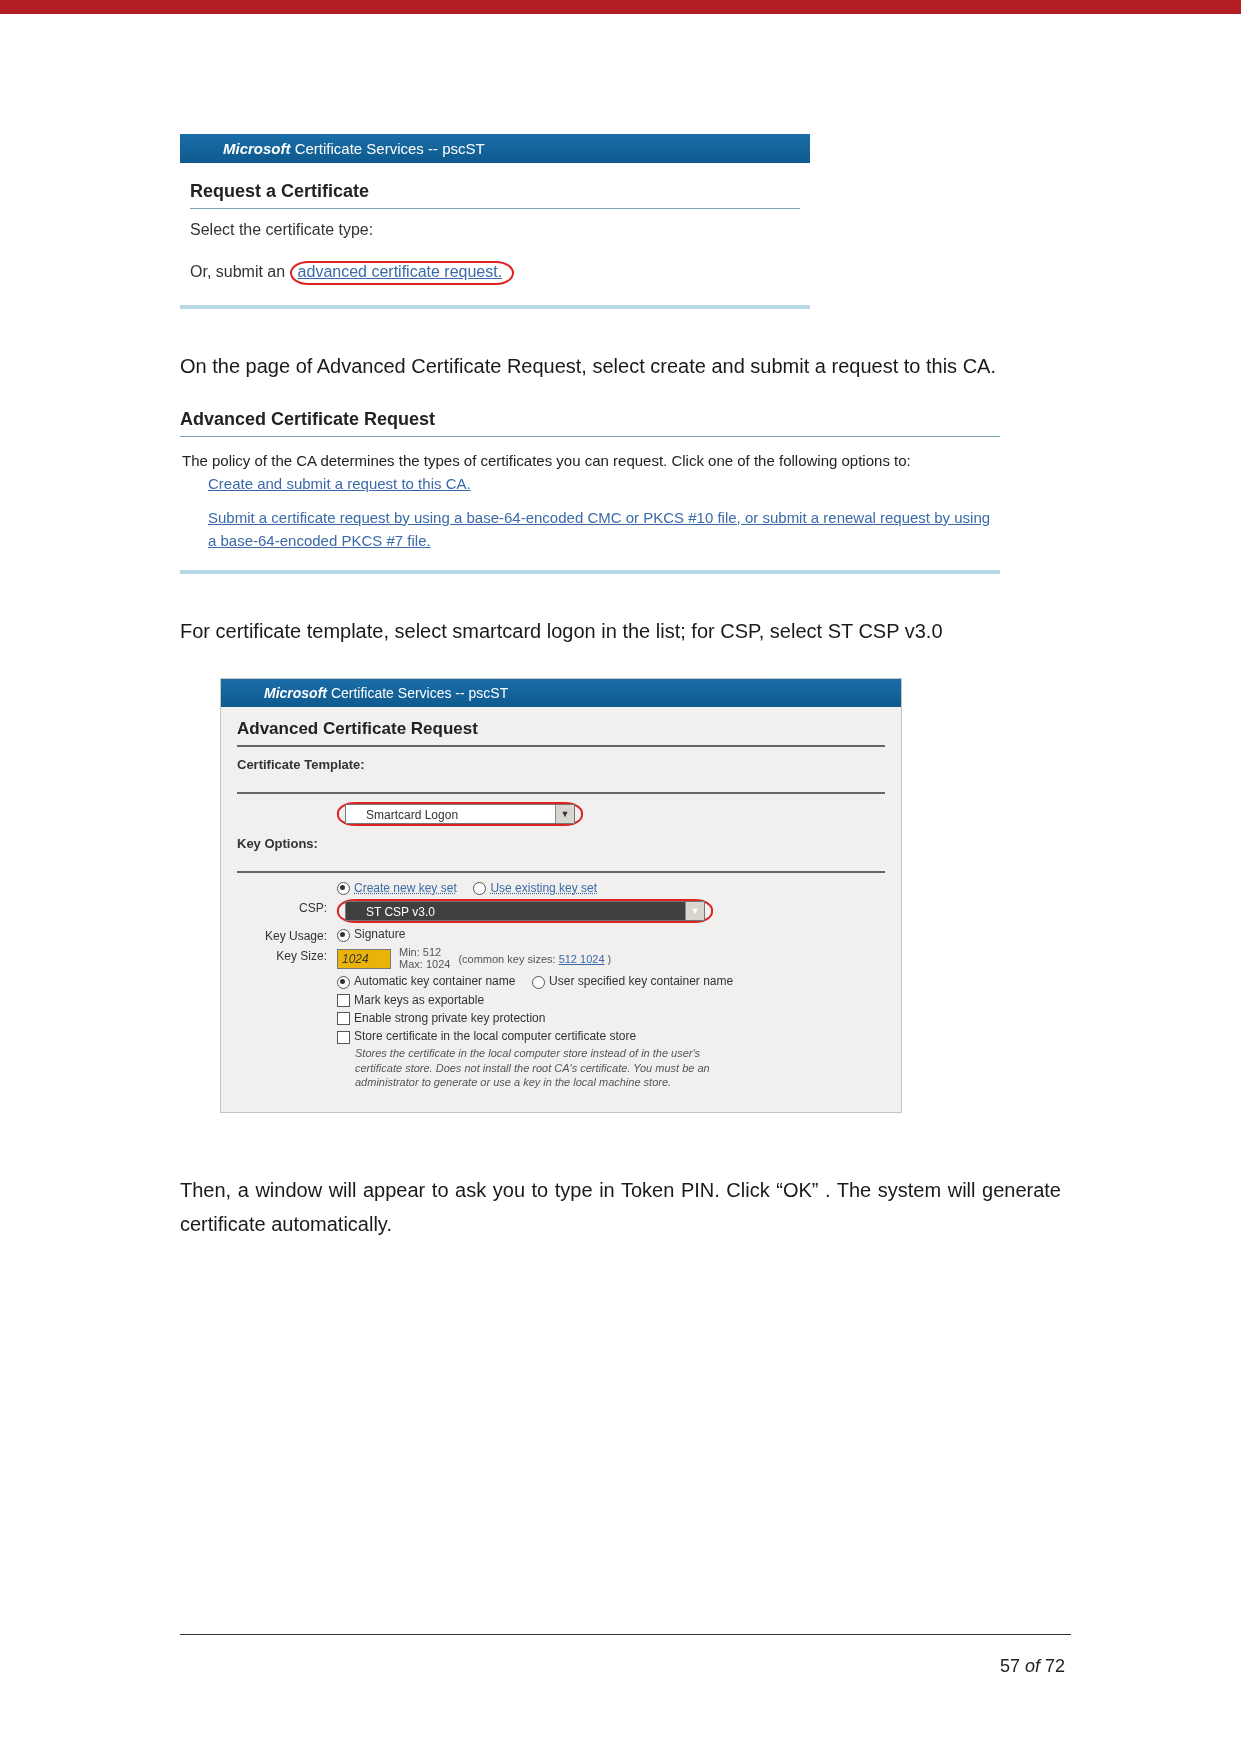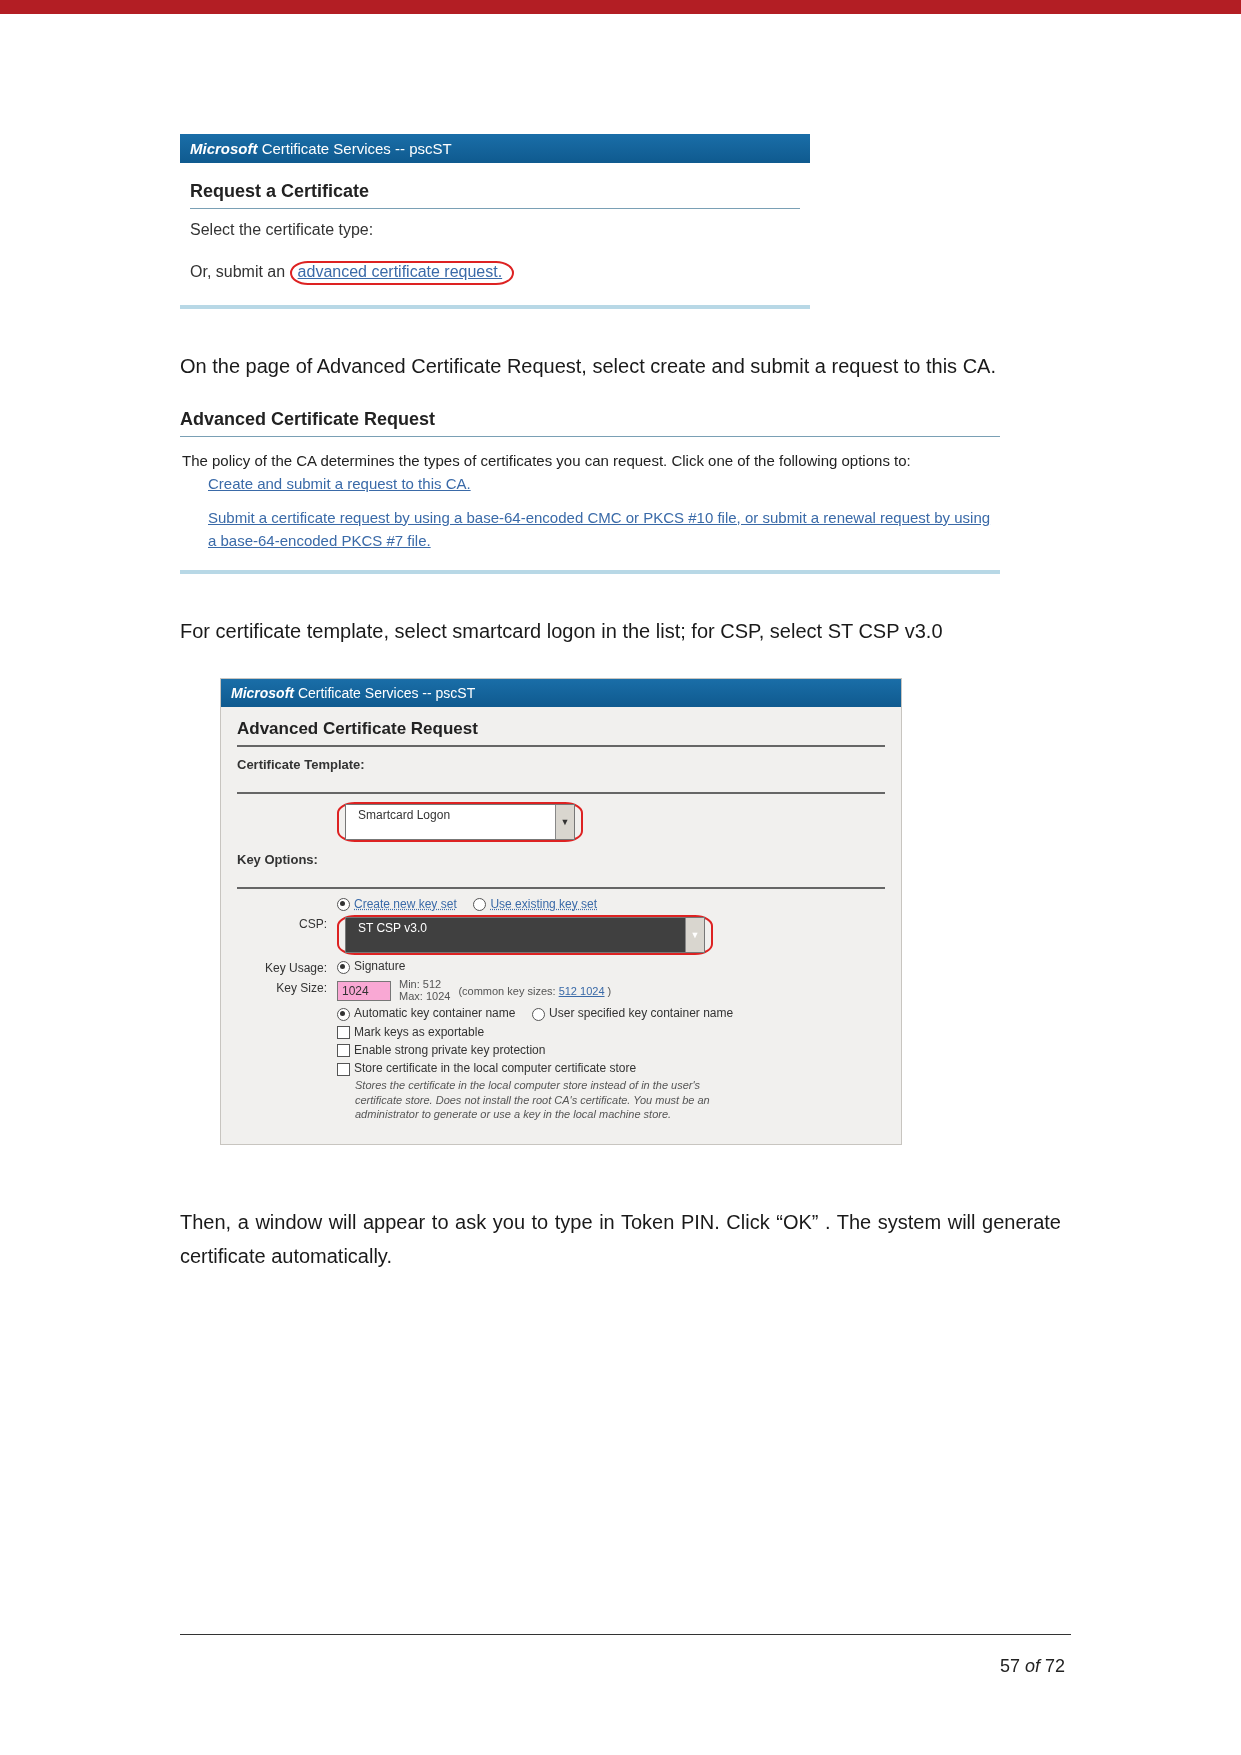--- a/index.html
+++ b/index.html
@@ -2,21 +2,21 @@
 <html><head>
 <meta charset="utf-8">
 <style>
   html,body{margin:0;padding:0;background:#fff;font-family:Arial,Helvetica,sans-serif;color:#000;}
   .page{width:1241px;height:1755px;position:relative;box-sizing:border-box;}
   .topbar{height:14px;background:#b31e24;width:100%;}
   .content{padding:120px 180px 0 180px;}
   
   .shot1{width:630px;border-bottom:4px solid #b8d8e6;margin-bottom:40px;}
   .ms-banner{background:linear-gradient(#1a6ea8,#0f5a8f);color:#fff;font-size:15px;padding:6px 10px;}
-  .ms-banner .brand{font-style:italic;font-weight:bold;}
+  .ms-banner .brand{font-style:italic;font-weight:bold;margin-left:33px;}
   .shot1-body{background:#fff;padding:14px 10px 20px 10px;font-size:16px;color:#333;}
   .shot1-body h3{margin:4px 0 6px 0;font-size:18px;color:#222;}
   .rule{border-top:1.5px solid #7aa0b5;margin:6px 0 12px 0;}
   .link{color:#3a6aa8;text-decoration:underline;cursor:pointer;}
   .indent{margin-left:26px;}
   .red-oval{display:inline-block;border:2px solid #d22;border-radius:18px/12px;padding:0 10px 2px 6px;margin-top:8px;}
   .para{font-size:20px;color:#1a1a1a;line-height:1.7;margin:0 0 30px 0;text-align:justify;}
   
   .shot2{width:820px;border-bottom:4px solid #b8d8e6;margin: -4px 0 40px 0;font-size:15px;color:#222;}
   .shot2 h3{margin:14px 0 6px 0;font-size:18px;}
@@ -24,27 +24,27 @@
   .shot2 .body{padding:0 2px 18px 2px;line-height:1.55;}
   
   .shot3{width:680px;margin:18px 0 60px 40px;background:#f1f0ee;border:1px solid #c8c5c0;font-size:13px;color:#333;}
   .shot3 .ms-banner{font-size:14px;}
   .shot3 .inner{padding:12px 16px 18px 16px;}
   .shot3 h3{margin:0 0 8px 0;font-size:17px;color:#222;border-bottom:2px solid #666;padding-bottom:6px;}
   .section-label{font-weight:bold;font-size:13px;border-bottom:2px solid #666;padding-bottom:20px;margin:10px 0 8px 0;}
   .form-row{display:flex;align-items:flex-start;margin:4px 0;}
   .row-label{width:90px;text-align:right;padding-right:10px;font-size:12px;color:#333;padding-top:2px;}
   .row-body{flex:1;font-size:12px;}
-  .select{display:inline-block;background:#fff;border:1px solid #777;font-size:12px;height:36px;line-height:20px;padding:0 12px;box-sizing:border-box;position:relative;}
+  .select{display:inline-block;background:#fff;border:1px solid #777;font-size:12px;height:20px;line-height:20px;padding:0 20px;box-sizing:border-box;position:relative;}
   .select .caret{position:absolute;right:0;top:0;width:18px;height:100%;background:#d9d6cf;border-left:1px solid #888;display:flex;align-items:center;justify-content:center;font-size:9px;}
   .red-oval2{border:2px solid #d22;border-radius:18px/11px;padding:0 6px;display:inline-block;}
   .radio{display:inline-block;width:11px;height:11px;border:1px solid #555;border-radius:50%;margin-right:4px;vertical-align:middle;position:relative;background:#fff;}
   .radio.checked::after{content:"";position:absolute;left:2px;top:2px;width:5px;height:5px;background:#333;border-radius:50%;}
   .chk{display:inline-block;width:11px;height:11px;border:1px solid #555;background:#fff;margin-right:4px;vertical-align:middle;}
-  .tbox{display:inline-block;background:#f9a8d4;border:1px solid #777;height:18px;line-height:18px;padding:0 4px;font-size:12px;}
+  .tbox{display:inline-block;background:#eab308;border:1px solid #777;height:18px;line-height:18px;padding:0 4px;font-size:12px;font-style:italic;}
   .smallgrey{color:#555;font-size:11px;}
   .ital{font-style:italic;color:#555;font-size:11px;line-height:1.35;}
   .footer-line{position:absolute;left:180px;right:170px;bottom:120px;border-top:1.5px solid #333;}
   .footer-pg{position:absolute;right:176px;bottom:78px;font-size:18px;color:#222;}
   .footer-pg .of{font-style:italic;}
 </style>
 </head>
 <body>
 
 <div class="page">

